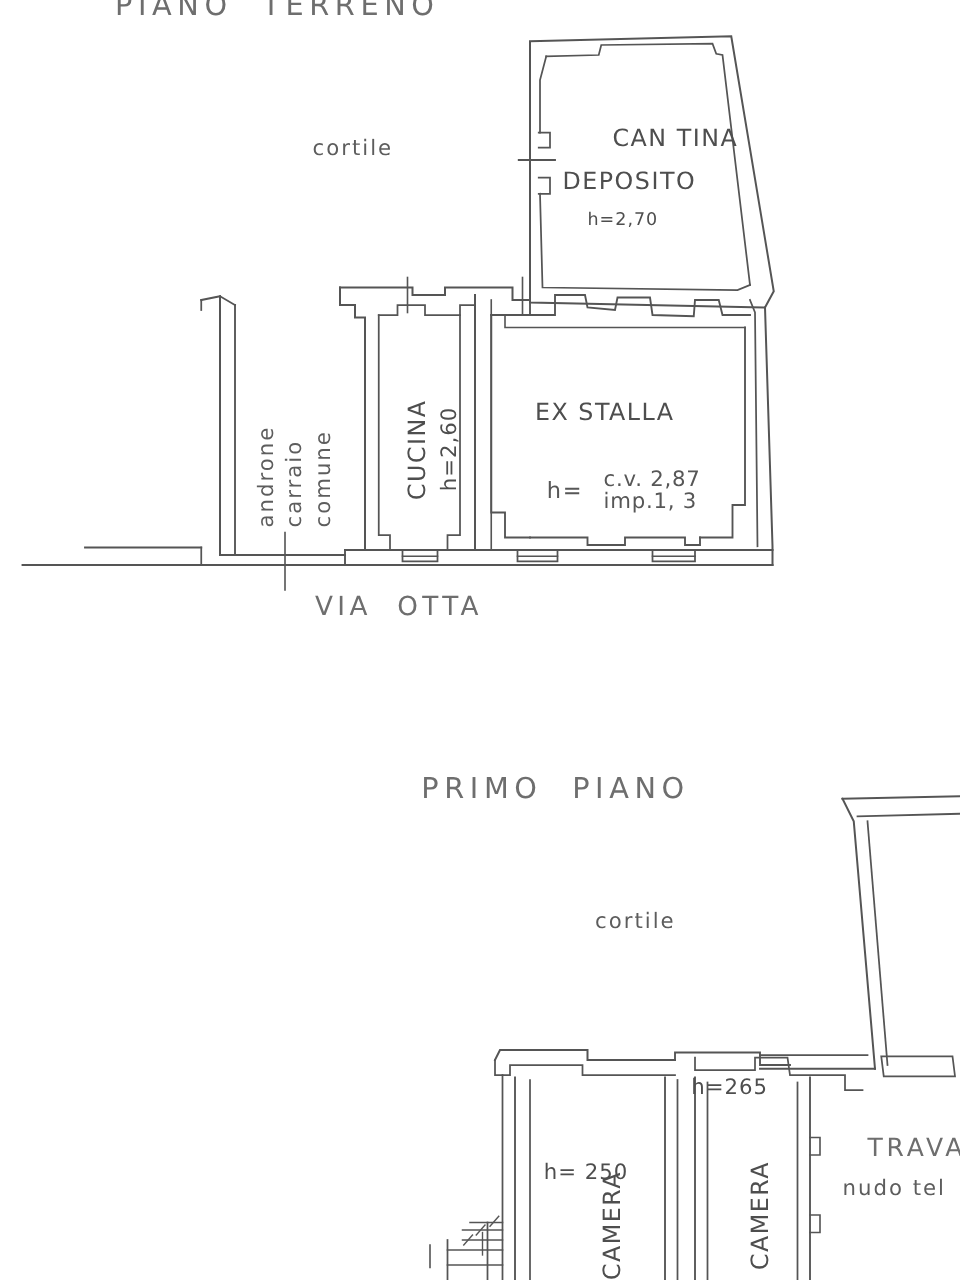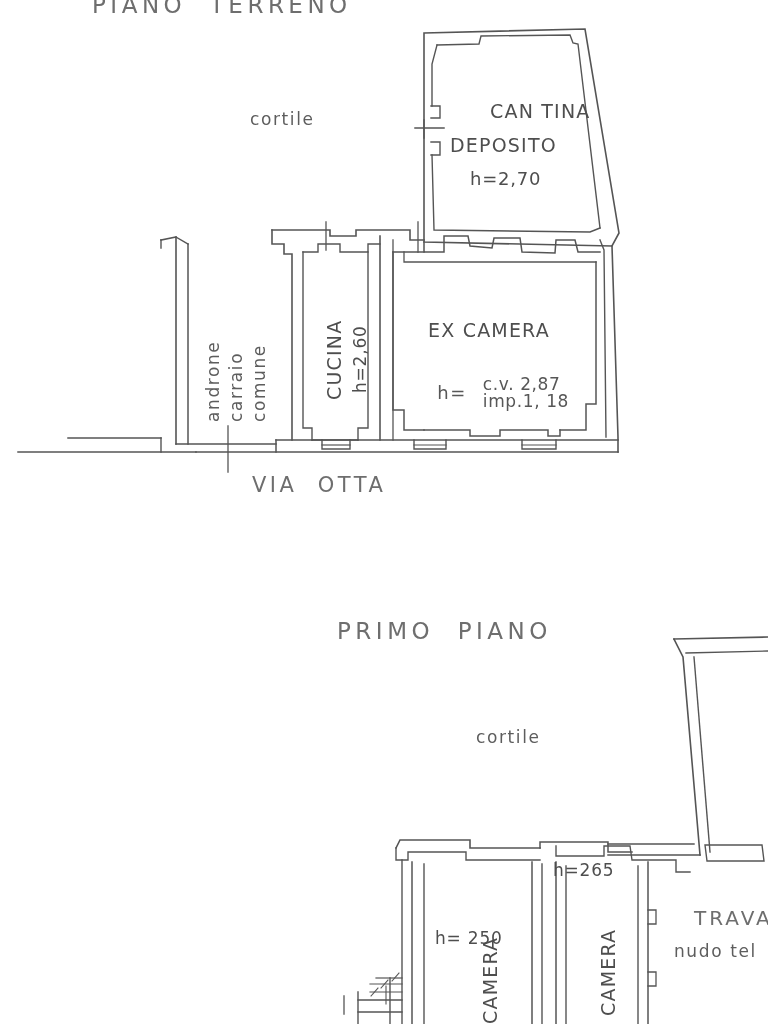--- a/index.html
+++ b/index.html
@@ -36,21 +36,21 @@
     font-size: 23px;
     letter-spacing: 4.5px;
     color: #6e6e6e;
   }
   .room-title {
     font-size: 19px;
     letter-spacing: 1.2px;
     color: #4e4e4e;
   }
   .room-sub {
-    font-size: 18px;
+    font-size: 14px;
     letter-spacing: 0.8px;
     color: #4e4e4e;
   }
   .lower {
     font-size: 17px;
     letter-spacing: 1.6px;
     color: #5d5d5d;
   }
   .vert {
     transform-origin: 0 0;
@@ -218,27 +218,27 @@
   <div class="lbl room-title" style="left:450px; top:134px;">DEPOSITO</div>
   <div class="lbl room-sub" style="left:470px; top:168px;">h=2,70</div>
 
   <div class="lbl lower vert" style="left:203px; top:422px;">androne</div>
   <div class="lbl lower vert" style="left:226px; top:422px;">carraio</div>
   <div class="lbl lower vert" style="left:249px; top:422px;">comune</div>
 
   <div class="lbl room-title vert" style="left:323px; top:400px;">CUCINA</div>
   <div class="lbl hmeas vert" style="left:350px; top:393px;">h=2,60</div>
 
-  <div class="lbl room-title" style="left:428px; top:319px;">EX CAMERA</div>
+  <div class="lbl room-title" style="left:428px; top:319px;">EX STALLA</div>
   <div class="lbl" style="left:411px; top:356px;">
     <span class="frac">
       <span class="eq">h=</span>
       <span class="stack">
         <span>c.v. 2,87</span>
-        <span>imp.1, 18</span>
+        <span>imp.1, 3</span>
       </span>
     </span>
   </div>
 
   <div class="lbl heading" style="left:337px; top:617px;">PRIMO  PIANO</div>
 
   <div class="lbl heading" style="left:252px; top:473px; font-size:21px; letter-spacing:3.5px;">VIA  OTTA</div>
 
   <div class="lbl lower" style="left:476px; top:727px;">cortile</div>
 

